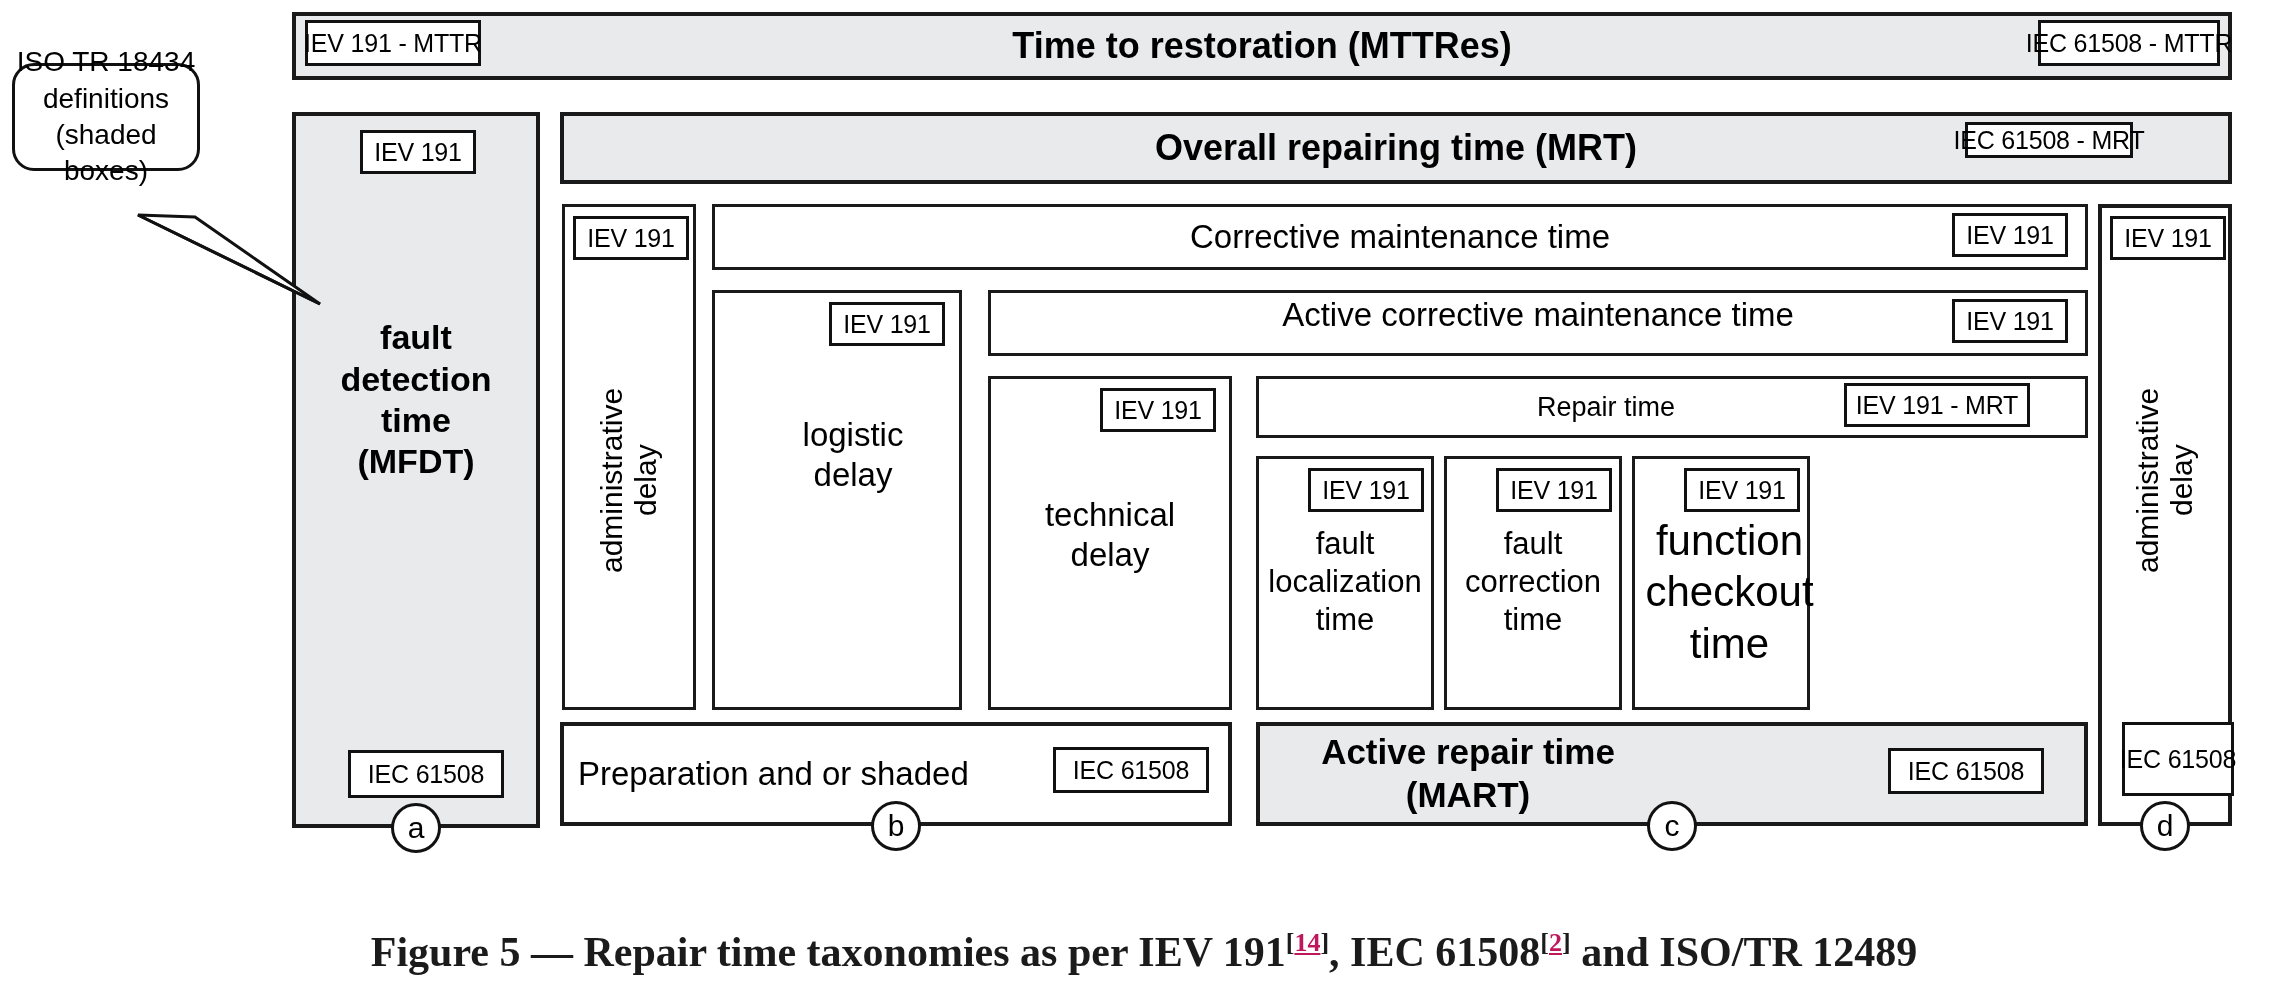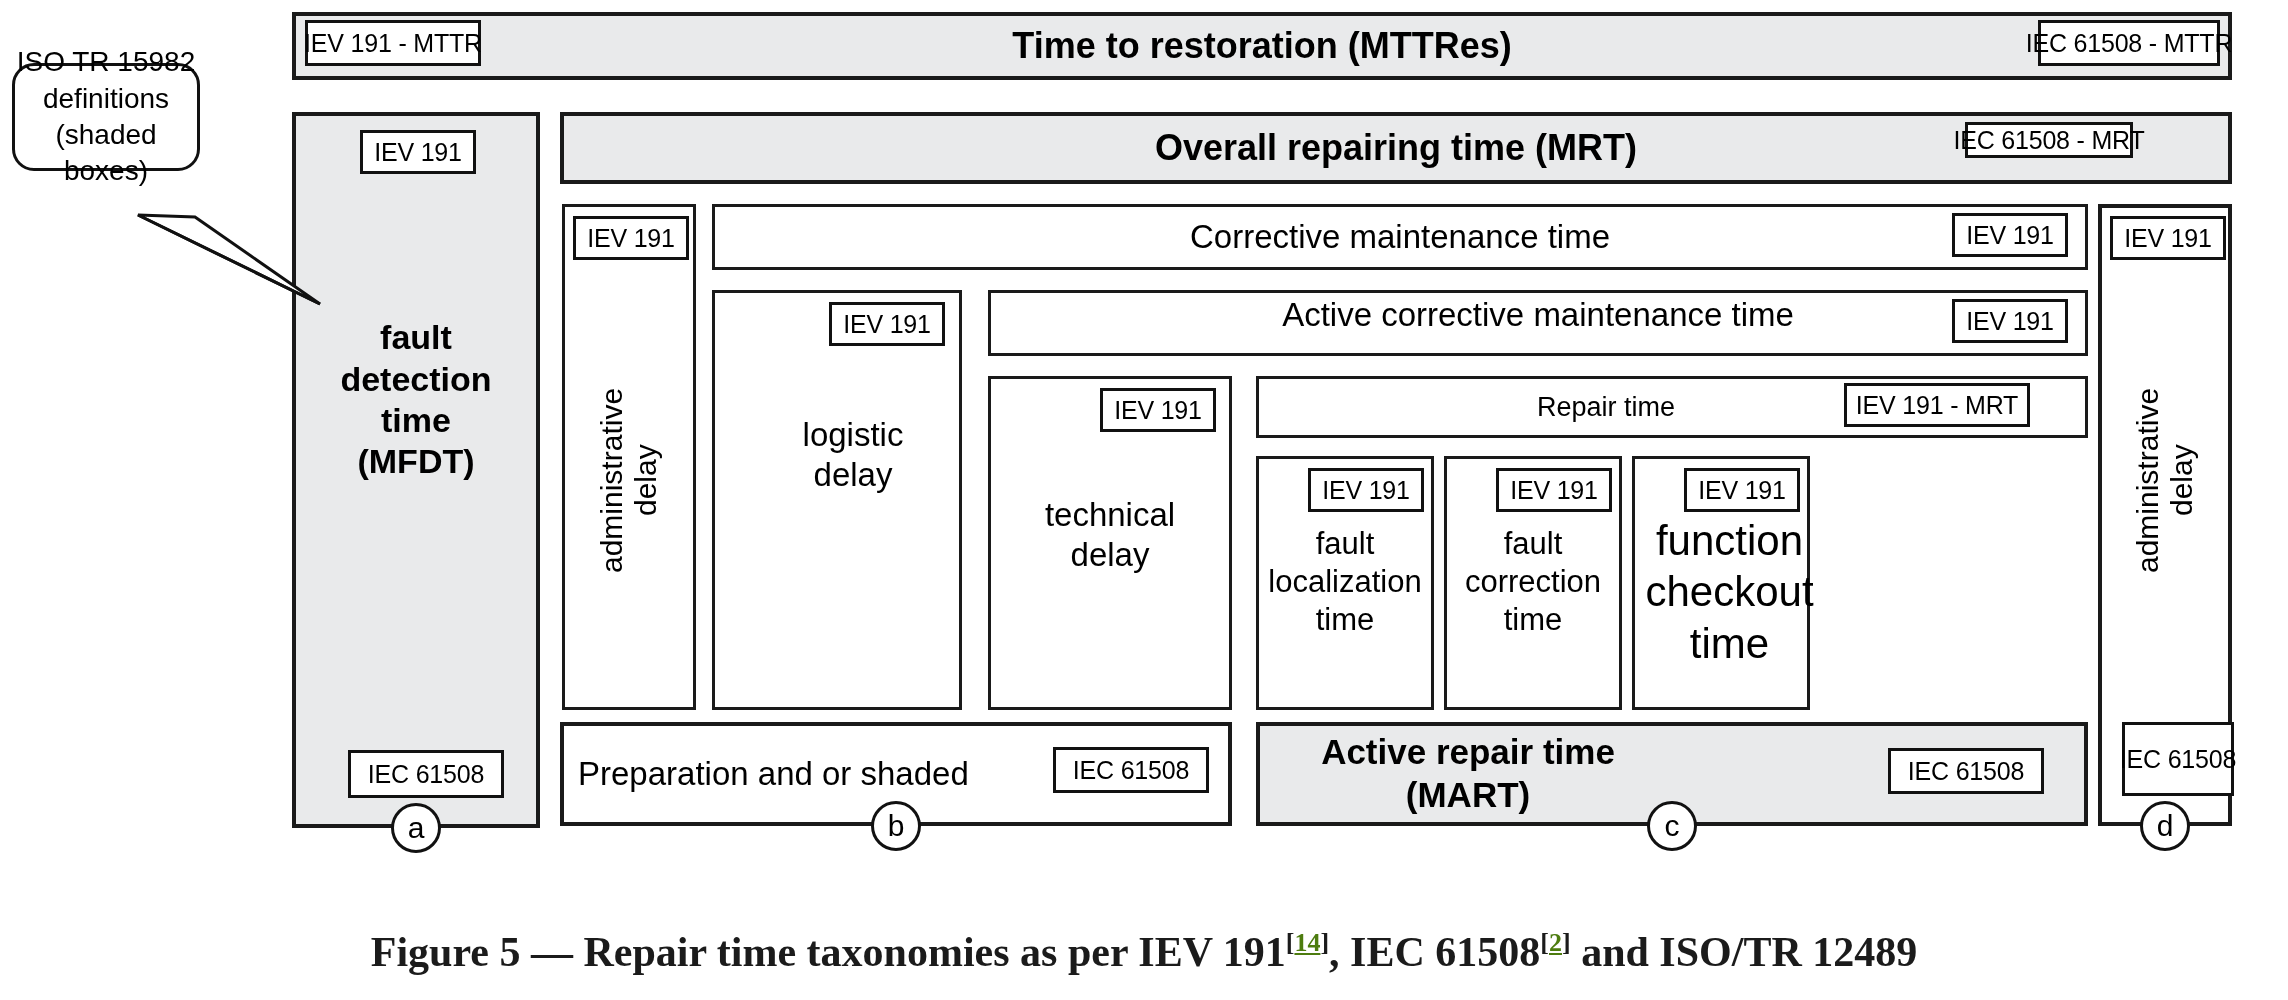--- a/index.html
+++ b/index.html
@@ -63,32 +63,32 @@
   }
   .callout-tail{position:absolute;z-index:29;pointer-events:none;}
 
   
   .caption{
     position:absolute;left:0;width:2288px;text-align:center;
     font-family:"Liberation Serif","DejaVu Serif",serif;
     font-weight:bold;font-size:42px;color:#1b1b1b;white-space:nowrap;
   }
   .caption sup{font-size:26px;vertical-align:super;}
-  .caption sup u{color:#4d7c0f;text-decoration:underline;}
+  .caption sup u{color:#be185d;text-decoration:underline;}
 </style>
 </head>
 <body>
 
 <div class="stage">
 
   <svg class="callout-tail" width="340" height="300" style="left:0px;top:60px;">
     <polygon points="138,155 195,157 320,244" fill="#ffffff" stroke="#111" stroke-width="3"></polygon>
     <line x1="138" y1="155" x2="320" y2="244" stroke="#111" stroke-width="3"></line>
   </svg>
-  <div class="callout" style="left:12px;top:63px;width:188px;height:108px;">ISO TR 15982
+  <div class="callout" style="left:12px;top:63px;width:188px;height:108px;">ISO TR 18434
 definitions
 (shaded boxes)</div>
 
   <div class="bx shaded" style="left:292px;top:12px;width:1940px;height:68px;">
   </div>
   <div class="tag" style="left:305px;top:20px;width:176px;height:46px;">IEV 191 - MTTR</div>
   <div class="lbl head" style="left:292px;top:12px;width:1940px;height:68px;">Time to restoration (MTTRes)</div>
   <div class="tag" style="left:2038px;top:20px;width:182px;height:46px;">IEC 61508 - MTTR</div>
 
   <div class="bx shaded" style="left:292px;top:112px;width:248px;height:716px;">

